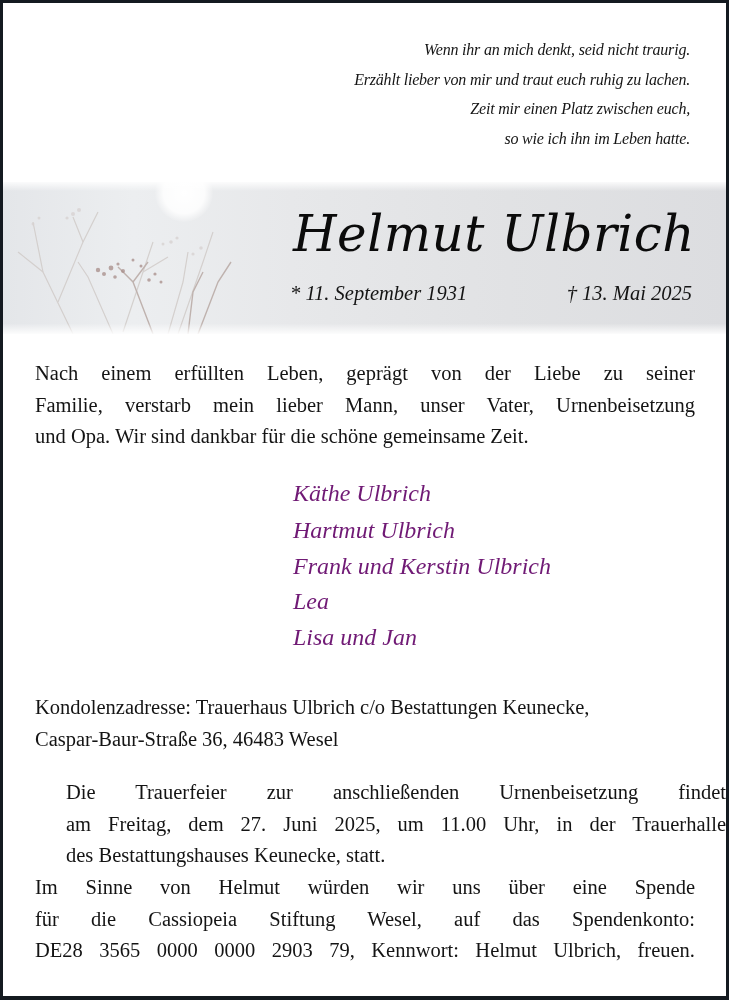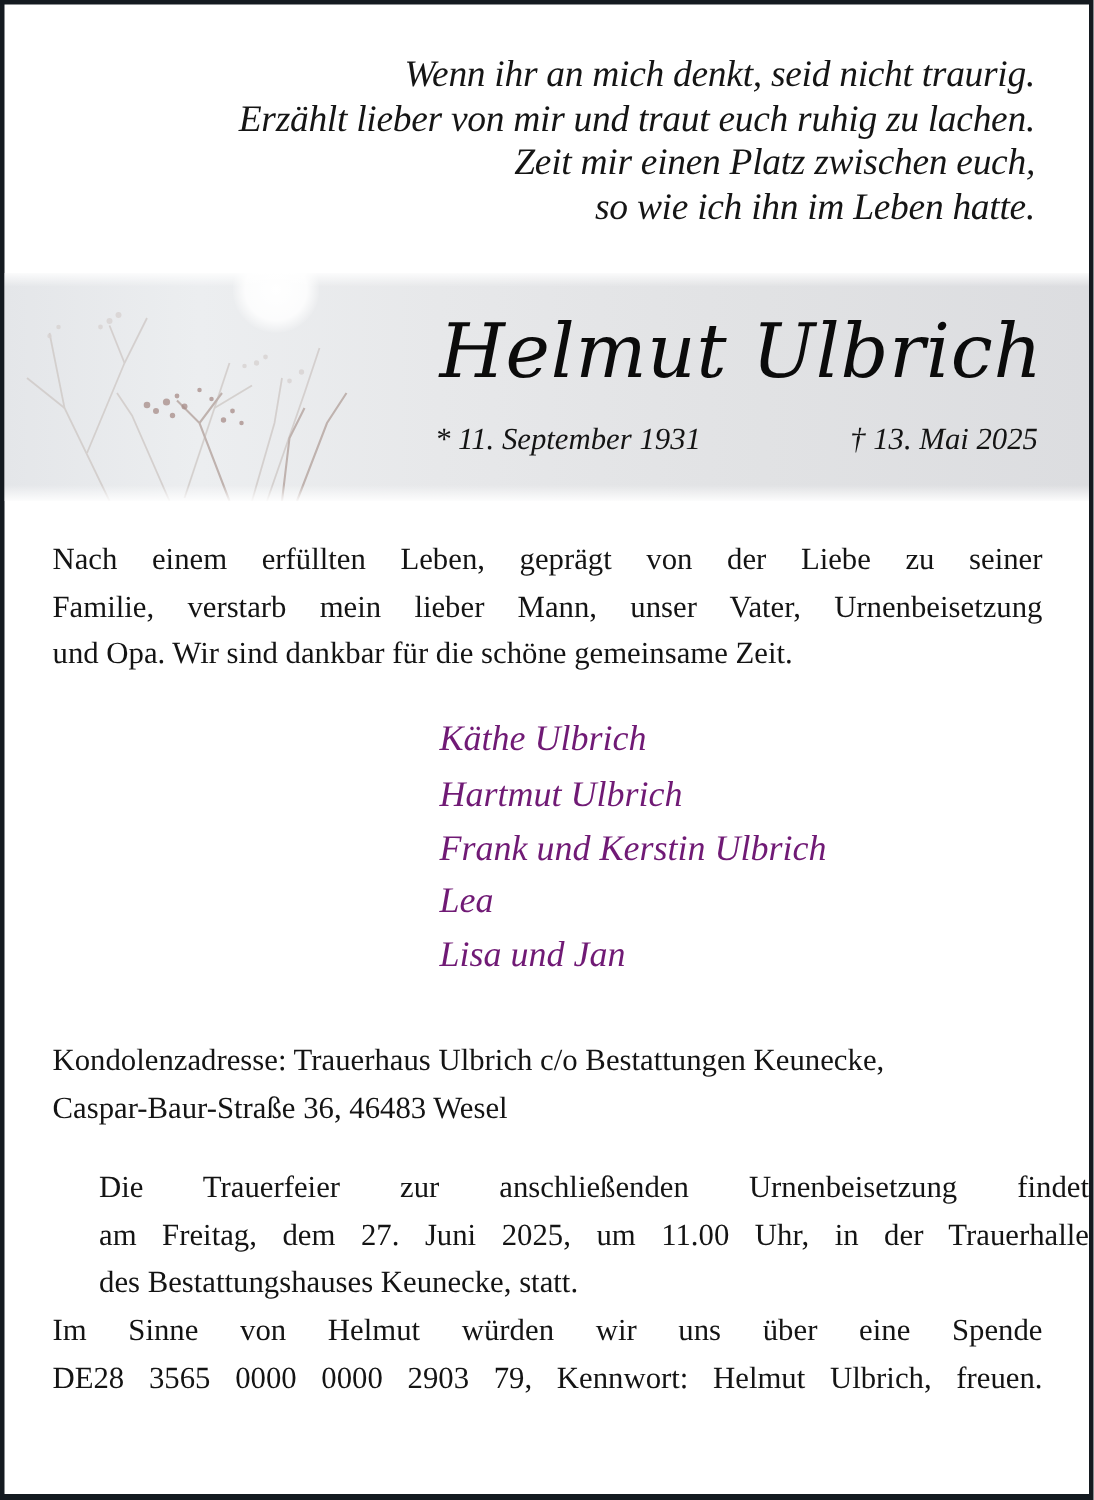--- a/index.html
+++ b/index.html
@@ -10,21 +10,21 @@
   }
   .page {
     position: absolute; left: 3px; top: 3px;
     width: 723px; height: 993px;
     background: #ffffff; color: #111;
     overflow: hidden;
   }
   .verse {
     position: absolute; right: 36px; top: 32px;
     text-align: right; font-style: italic;
-    font-size: 25px; line-height: 29.5px; color: #151515;
+    font-size: 16px; line-height: 29.5px; color: #151515;
     letter-spacing: -0.2px;
   }
   .verse div { white-space: nowrap; }
   .band {
     position: absolute; left: 0; top: 179px; width: 723px; height: 152px;
     background: linear-gradient(90deg, #e4e6e9 0%, #eceef0 18%, #e7e8ea 40%, #e1e2e4 70%, #dcdde0 100%);
     overflow: hidden;
   }
   .band::after {
     content: ""; position: absolute; left: 0; right: 0; top: 0; bottom: 0;
@@ -152,16 +152,17 @@
   </div>
 
   <div class="body-text p3">
     <span class="line">Die Trauerfeier zur anschließenden Urnenbeisetzung findet</span>
     <span class="line">am Freitag, dem 27. Juni 2025, um 11.00 Uhr, in der Trauerhalle</span>
     <span class="line last">des Bestattungshauses Keunecke, statt.</span>
   </div>
 
   <div class="body-text p4">
     <span class="line">Im Sinne von Helmut würden wir uns über eine Spende</span>
+    <span class="line">für die Cassiopeia Stiftung Wesel, auf das Spendenkonto:</span>
     <span class="line">DE28 3565 0000 0000 2903 79, Kennwort: Helmut Ulbrich, freuen.</span>
   </div>
 
 </div>
 
 </body></html>

